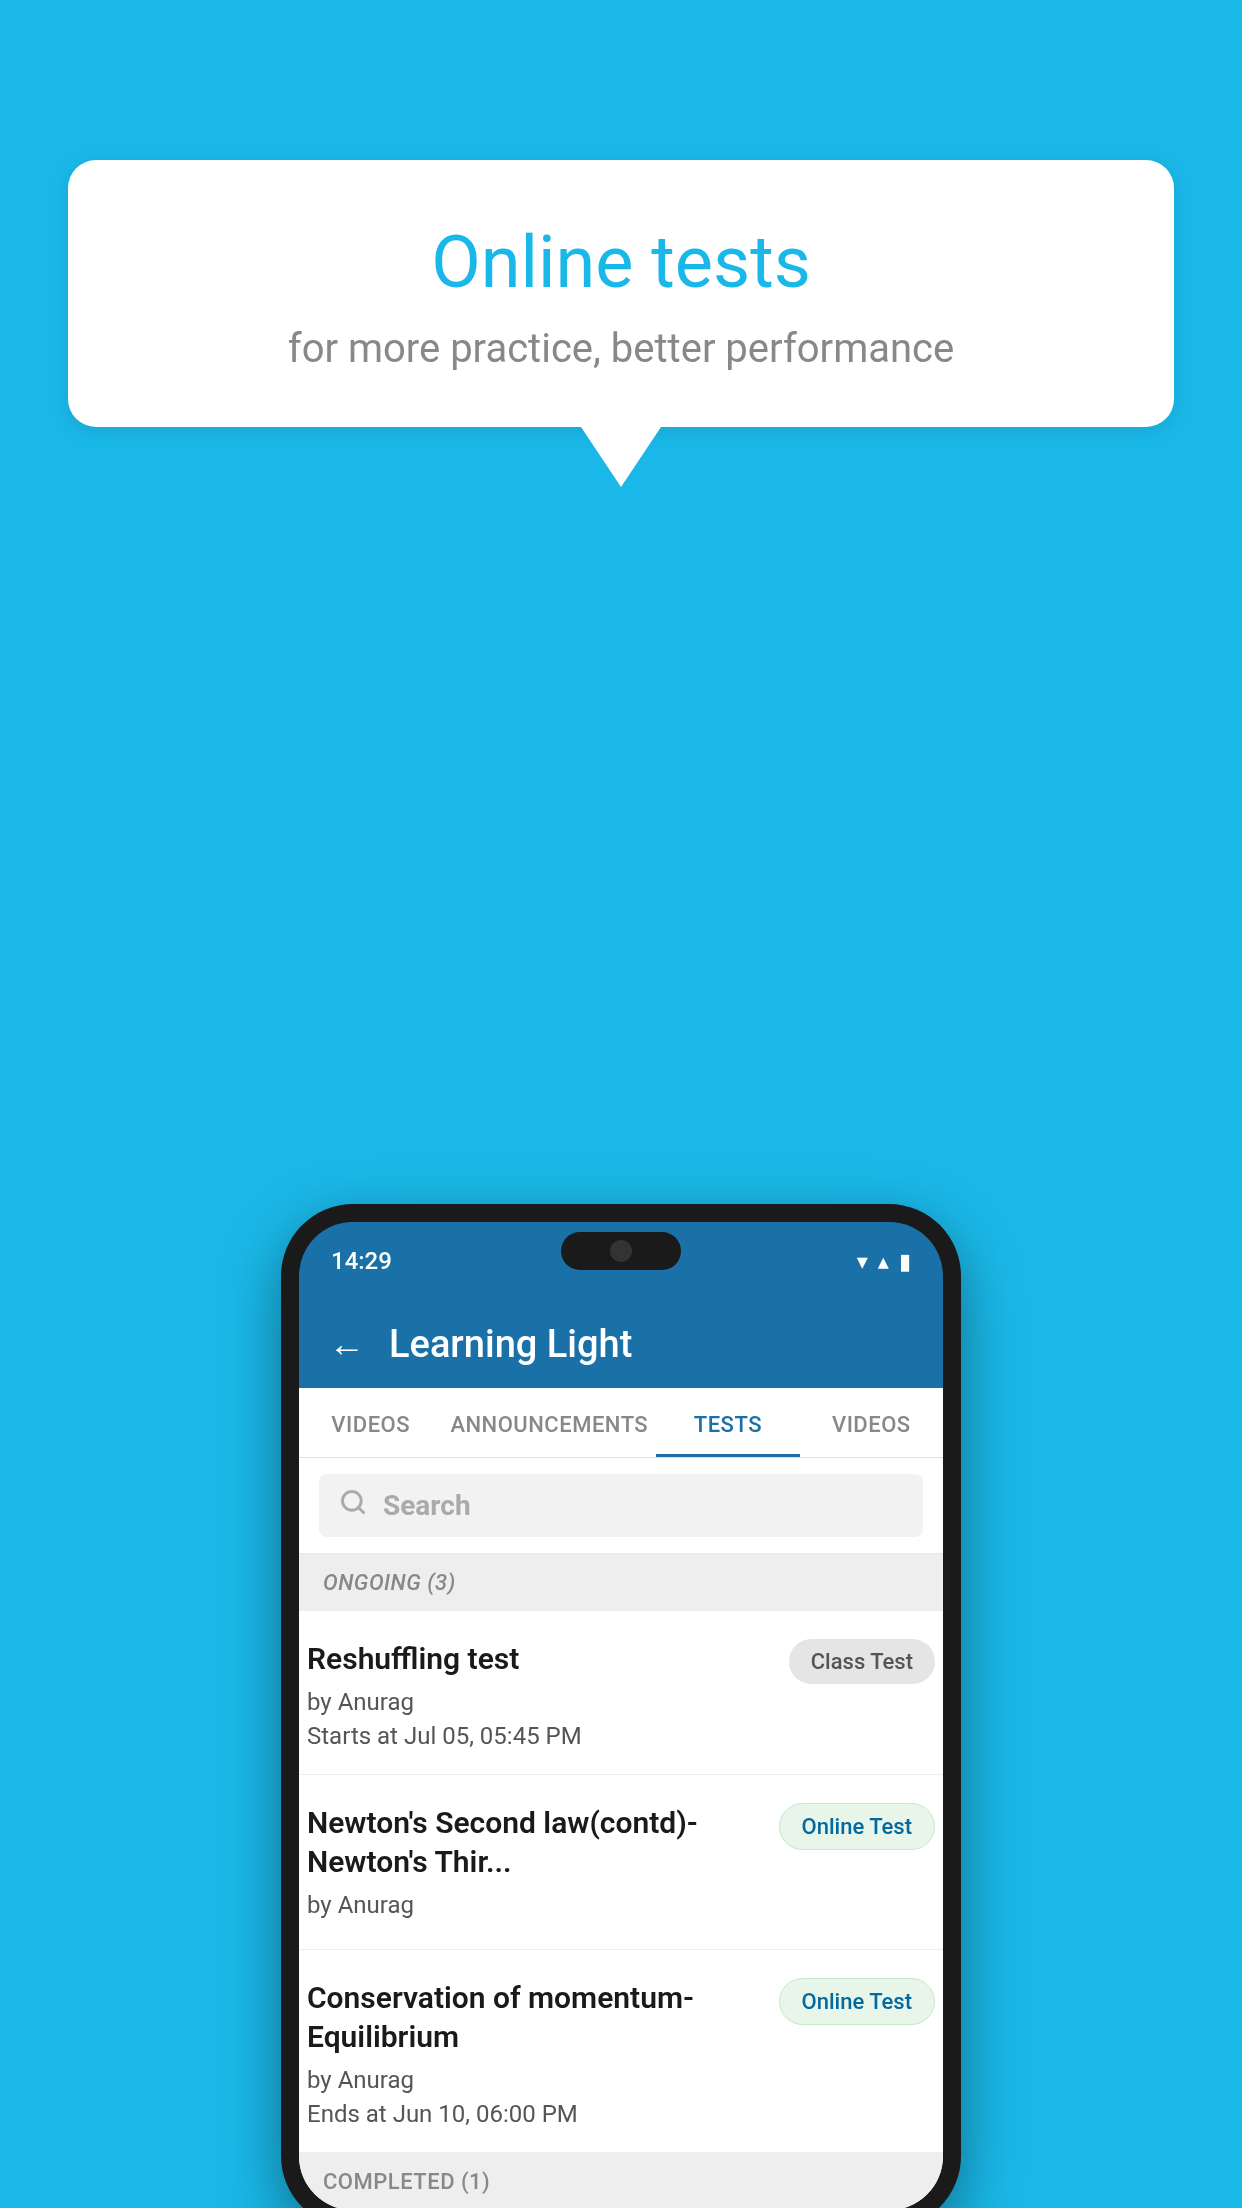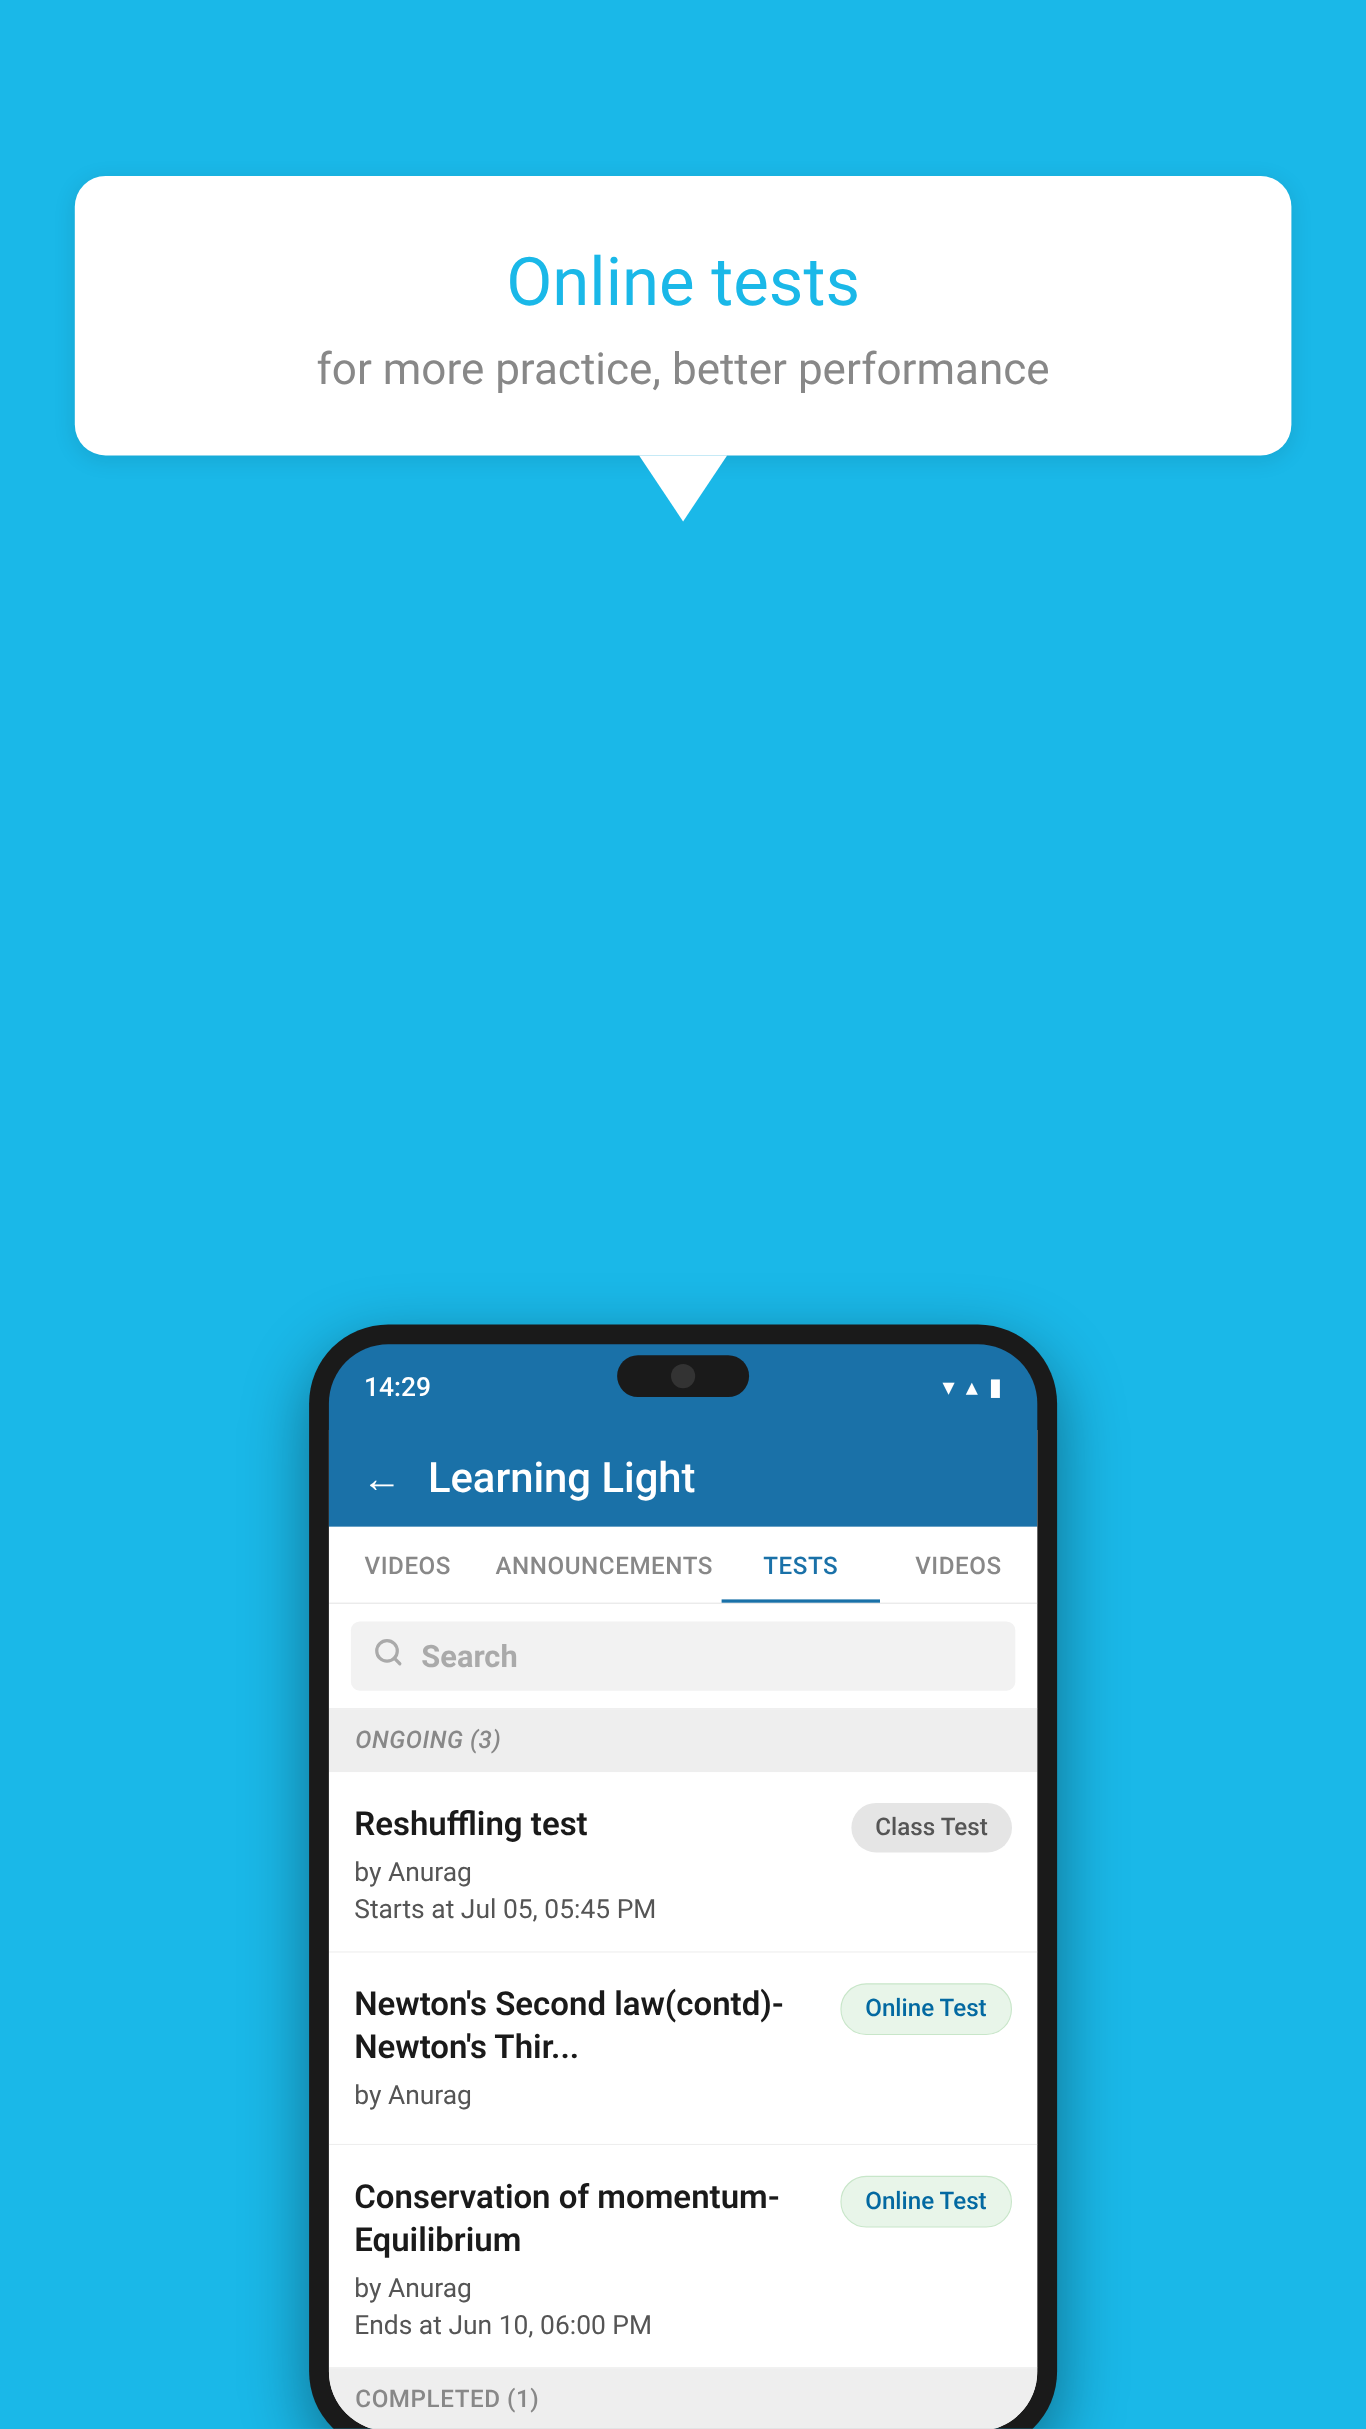--- a/index.html
+++ b/index.html
@@ -27,21 +27,21 @@
     .speech-bubble {
       background: #ffffff;
       border-radius: 28px;
       padding: 60px 80px 55px;
       text-align: center;
       width: 100%;
       box-shadow: 0 4px 20px rgba(0,0,0,0.1);
     }
 
     .speech-bubble-title {
-      font-size: 61px;
+      font-size: 72px;
       color: #1ab8e8;
       font-weight: 400;
       margin-bottom: 20px;
     }
 
     .speech-bubble-subtitle {
       font-size: 40px;
       color: #888888;
       font-weight: 400;
     }
@@ -222,21 +222,21 @@
       letter-spacing: 0.5px;
       font-style: italic;
     }
 
     
     .test-list {
       background: white;
     }
 
     .test-item {
-      padding: 28px 23px 24px;
+      padding: 28px 8px 24px;
       border-bottom: 1px solid #eeeeee;
       display: flex;
       align-items: flex-start;
       justify-content: space-between;
       gap: 16px;
     }
 
     .test-info {
       flex: 1;
     }

